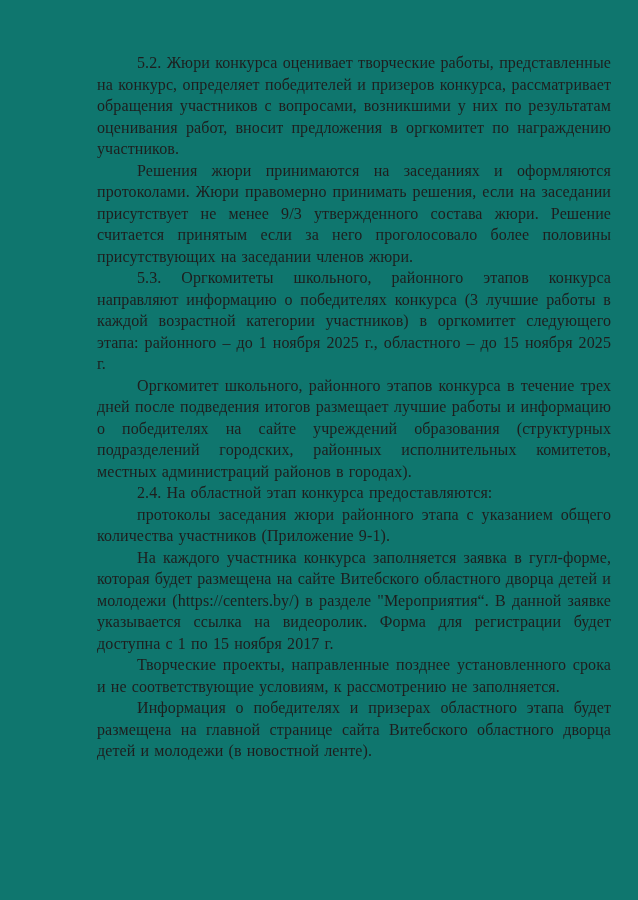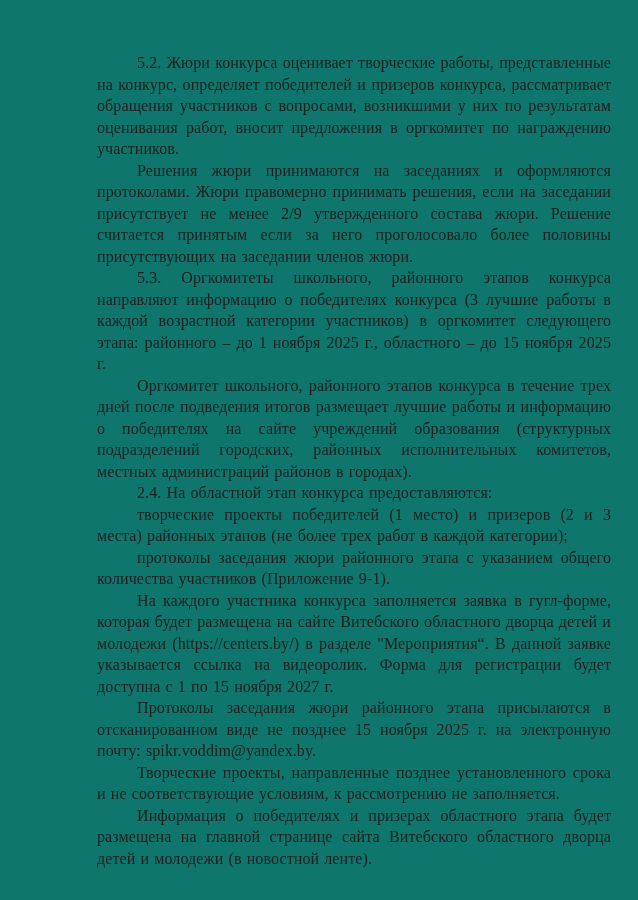--- a/index.html
+++ b/index.html
@@ -33,25 +33,23 @@
     text-indent: 40px;
     word-spacing: 1px;
   }
 </style>
 </head>
 <body>
 
 <div class="page">
   <div class="doc-body">
     <p>5.2. Жюри конкурса оценивает творческие работы, представленные на конкурс, определяет победителей и призеров конкурса, рассматривает обращения участников с вопросами, возникшими у них по результатам оценивания работ, вносит предложения в оргкомитет по награждению участников.</p>
-    <p>Решения жюри принимаются на заседаниях и оформляются протоколами. Жюри правомерно принимать решения, если на заседании присутствует не менее 2/9 утвержденного состава жюри. Решение считается принятым если за него проголосовало более половины присутствующих на заседании членов жюри.</p>
+    <p>Решения жюри принимаются на заседаниях и оформляются протоколами. Жюри правомерно принимать решения, если на заседании присутствует не менее 9/3 утвержденного состава жюри. Решение считается принятым если за него проголосовало более половины присутствующих на заседании членов жюри.</p>
     <p>5.3. Оргкомитеты школьного, районного этапов конкурса направляют информацию о победителях конкурса (3 лучшие работы в каждой возрастной категории участников) в оргкомитет следующего этапа: районного – до 1 ноября 2025 г., областного – до 15 ноября 2025 г.</p>
     <p>Оргкомитет школьного, районного этапов конкурса в течение трех дней после подведения итогов размещает лучшие работы и информацию о победителях на сайте учреждений образования (структурных подразделений городских, районных исполнительных комитетов, местных администраций районов в городах).</p>
     <p>2.4. На областной этап конкурса предоставляются:</p>
-    <p>творческие проекты победителей (1 место) и призеров (2 и 3 места) районных этапов (не более трех работ в каждой категории);</p>
     <p>протоколы заседания жюри районного этапа с указанием общего количества участников (Приложение 9-1).</p>
-    <p>На каждого участника конкурса заполняется заявка в гугл-форме, которая будет размещена на сайте Витебского областного дворца детей и молодежи (https://centers.by/) в разделе "Мероприятия“. В данной заявке указывается ссылка на видеоролик. Форма для регистрации будет доступна с 1 по 15 ноября 2027 г.</p>
-    <p>Протоколы заседания жюри районного этапа присылаются в отсканированном виде не позднее 15 ноября 2025 г. на электронную почту: spikr.voddim@yandex.by.</p>
+    <p>На каждого участника конкурса заполняется заявка в гугл-форме, которая будет размещена на сайте Витебского областного дворца детей и молодежи (https://centers.by/) в разделе "Мероприятия“. В данной заявке указывается ссылка на видеоролик. Форма для регистрации будет доступна с 1 по 15 ноября 2017 г.</p>
     <p>Творческие проекты, направленные позднее установленного срока и не соответствующие условиям, к рассмотрению не заполняется.</p>
     <p>Информация о победителях и призерах областного этапа будет размещена на главной странице сайта Витебского областного дворца детей и молодежи (в новостной ленте).</p>
 
   </div>
 </div>
 
 </body></html>

